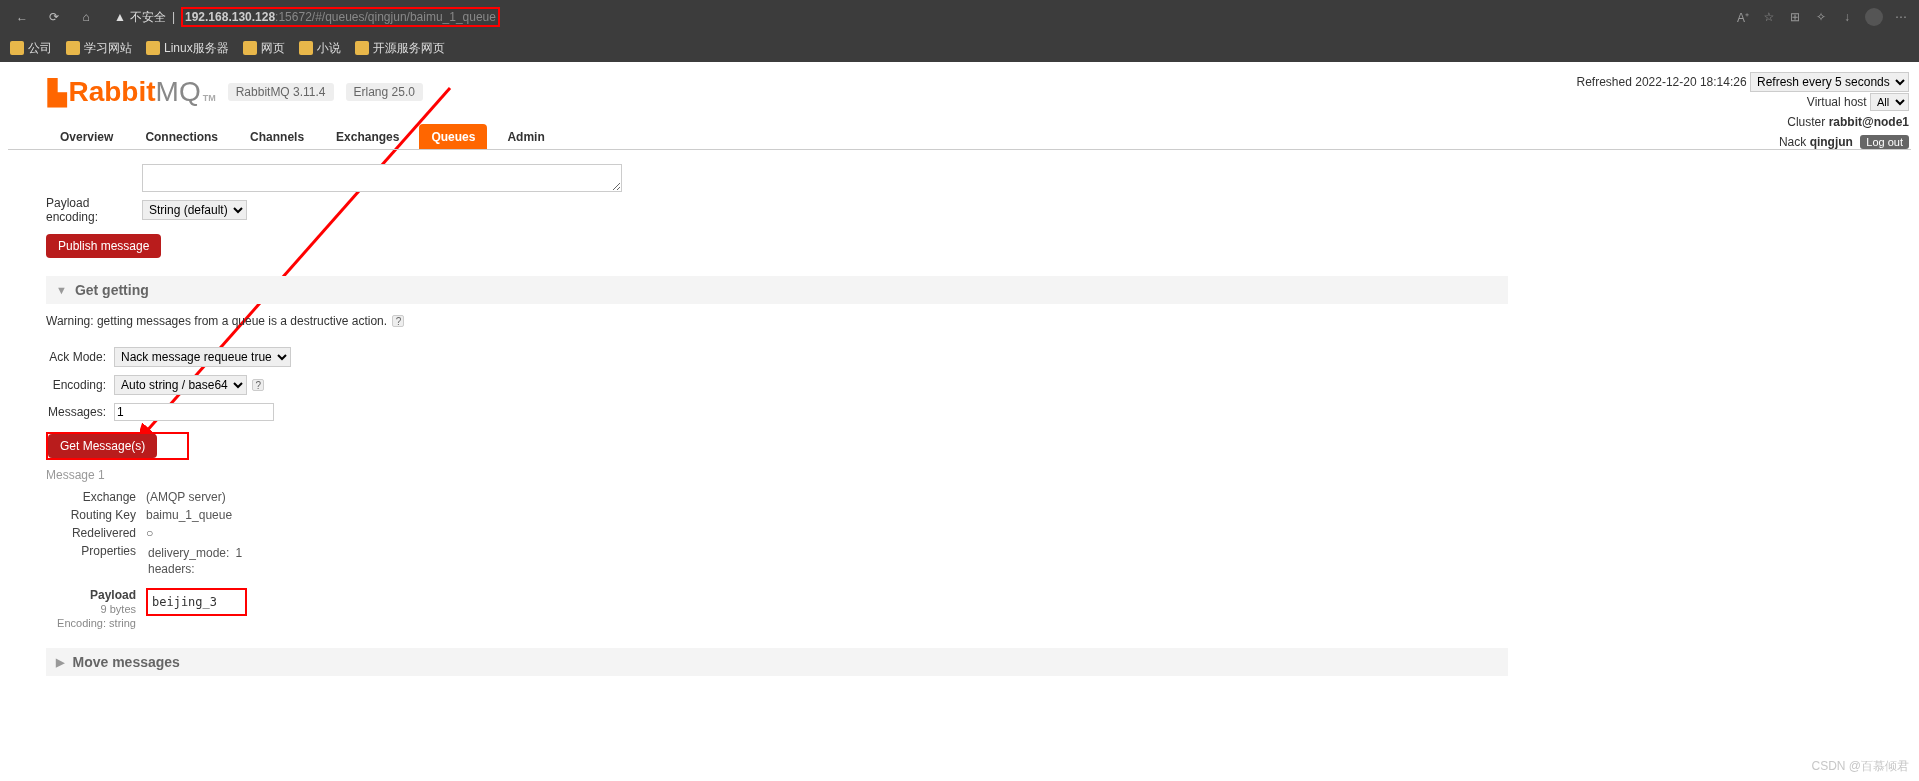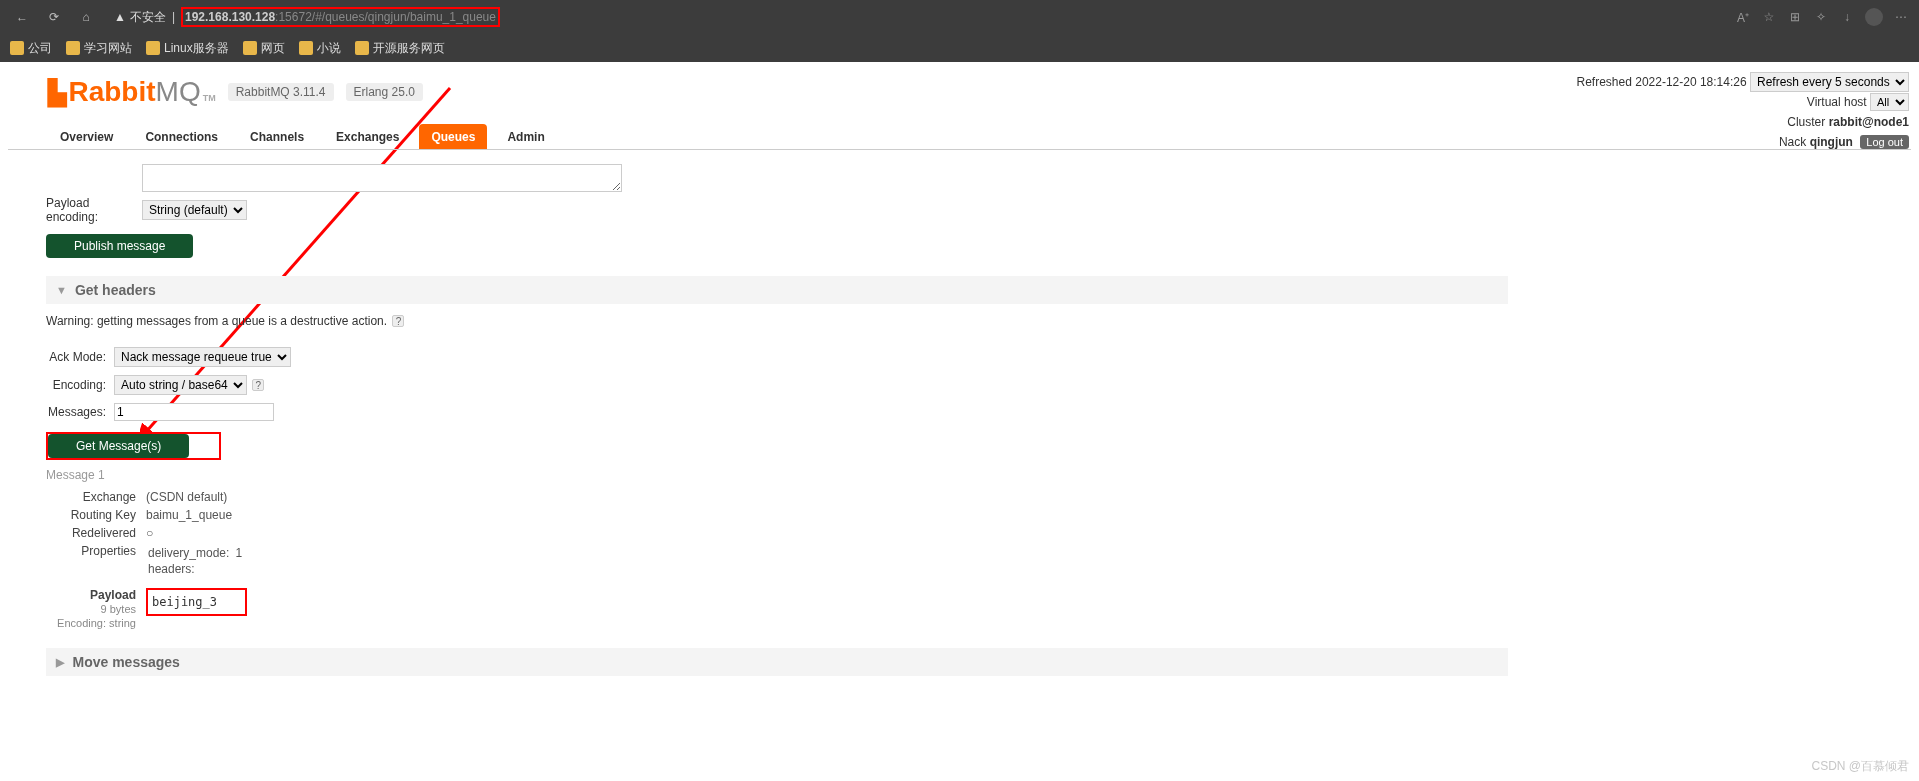--- a/index.html
+++ b/index.html
@@ -35,21 +35,21 @@
 .tabs { display: flex; gap: 8px; border-bottom: 1px solid #ccc; margin-top: 10px; padding-left: 40px; }
 .tab { padding: 6px 12px 5px 12px; cursor: pointer; font-weight: bold; color: #333; border-radius: 4px 4px 0 0; }
 .tab.active { background: #f60; color: #fff; }
 
 
 .content { padding: 10px 0 0 38px; max-width: 1500px; }
 .form-row { display: flex; align-items: center; margin: 4px 0; }
 .form-label { width: 96px; text-align: left; padding-right: 6px; }
 textarea { width: 480px; height: 28px; resize: both; border: 1px solid #ccc; }
 select, input[type="text"] { border: 1px solid #ccc; font-size: 12px; padding: 1px 2px; }
-.btn { background: #14532d; color: #fff; border: none; padding: 5px 28px; border-radius: 4px; cursor: pointer; font-size: 12px; margin-top: 6px; }
+.btn { background: #b91c1c; color: #fff; border: none; padding: 5px 12px; border-radius: 4px; cursor: pointer; font-size: 12px; margin-top: 6px; }
 .section-header { background: #f4f4f4; color: #666; padding: 6px 10px; display: flex; align-items: center; font-weight: bold; font-size: 14px; margin-top: 18px; cursor: pointer; }
 .section-header .caret { margin-right: 8px; color: #999; font-size: 11px; }
 .warning { margin: 10px 0 14px 0; color: #333; }
 .help-q { display: inline-block; background: #eee; border: 1px solid #ccc; color: #666; font-size: 10px; width: 12px; height: 12px; line-height: 12px; text-align: center; border-radius: 2px; margin-left: 2px; cursor: pointer; }
 
 .get-msg-table td { padding: 3px 6px 3px 0; vertical-align: middle; }
 .get-msg-table .lbl { text-align: right; padding-right: 6px; }
 
 .red-box-btn { border: 2px solid red; padding: 0 30px 0 0; display: inline-block; margin-top: 6px; }
 .red-box-payload { border: 2px solid red; display: inline-block; padding: 5px 28px 5px 4px; font-family: monospace; }
@@ -189,21 +189,21 @@
     </div>
     <div class="form-row">
       <span class="form-label">Payload encoding:</span>
       <select><option>String (default)</option></select>
     </div>
     <button class="btn">Publish message</button>
 
     
     <div class="section-header">
       <span class="caret">▼</span>
-      <span>Get headers</span>
+      <span>Get getting</span>
     </div>
 
     <p class="warning">
       <span>Warning: getting messages from a queue is a destructive action.</span>
       <span class="help-q">?</span>
     </p>
 
     <table class="get-msg-table">
       <tbody>
           <tr>
@@ -226,21 +226,21 @@
 
     <span class="red-box-btn">
       <button class="btn" style="margin-top:0">Get Message(s)</button>
     </span>
 
     
     <p class="msg-summary">Message 1</p>
 
     <div class="details-grid" style="max-width:320px;">
       <div class="dl">Exchange</div>
-      <div class="dv">(CSDN default)</div>
+      <div class="dv">(AMQP server)</div>
 
       <div class="dl">Routing Key</div>
       <div class="dv">baimu_1_queue</div>
 
       <div class="dl">Redelivered</div>
       <div class="dv">○</div>
 
       <div class="dl">Properties</div>
       <div class="dv">
         <table class="prop-sub">

